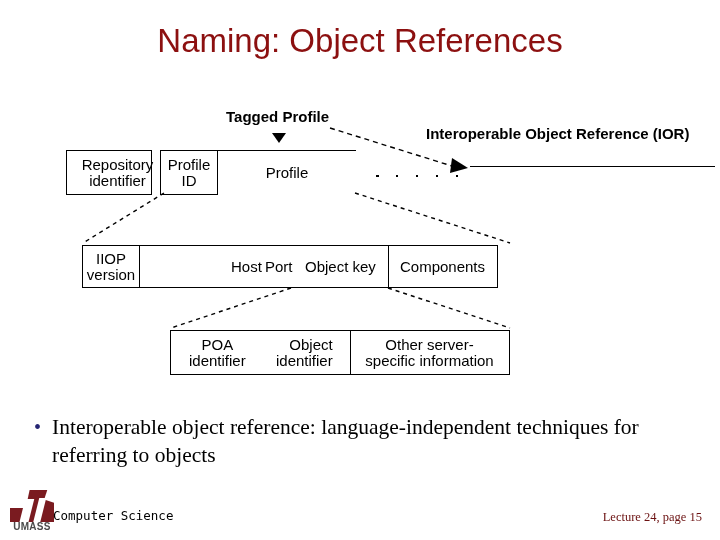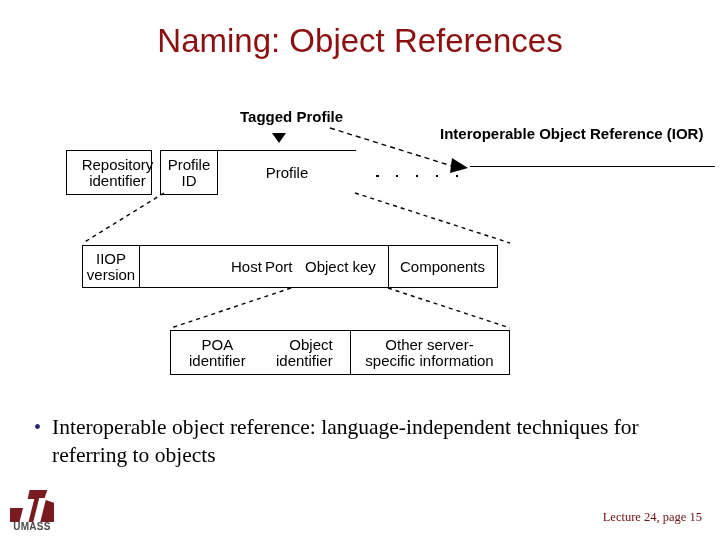--- a/index.html
+++ b/index.html
@@ -38,21 +38,20 @@
     width: 720px;
     height: 300px;
   }
   .dg-label {
     position: absolute;
     font-family: "Liberation Sans", sans-serif;
     font-size: 15px;
     font-weight: bold;
     color: #000;
     white-space: nowrap;
-    margin-left: 14px;
   }
   .cellbox {
     position: absolute;
     box-sizing: border-box;
     display: flex;
     align-items: center;
     justify-content: center;
     text-align: center;
     font-family: "Liberation Sans", sans-serif;
     font-size: 15px;
@@ -297,15 +296,16 @@
   <div id="logo-wrap">
     <div id="logo-mark" style="background: rgb(122, 27, 32);">
       <div class="cut-a"></div>
       <div class="cut-b"></div>
       <div class="cut-c"></div>
       <div class="cut-d"></div>
     </div>
     <div id="logo-word">UMASS</div>
   </div>
 
+  <div id="footer-dept">Computer Science</div>
 
   <div id="footer-lecture" style="color: rgb(107, 17, 17);">Lecture 24, page 15</div>
 </div>
 
 </body></html>

